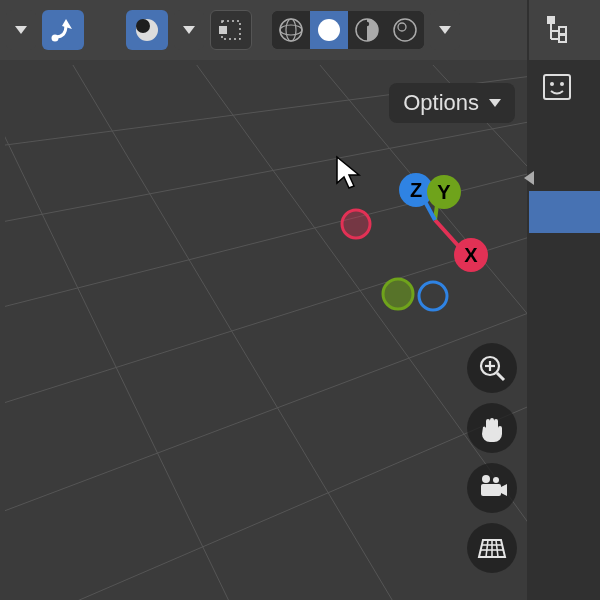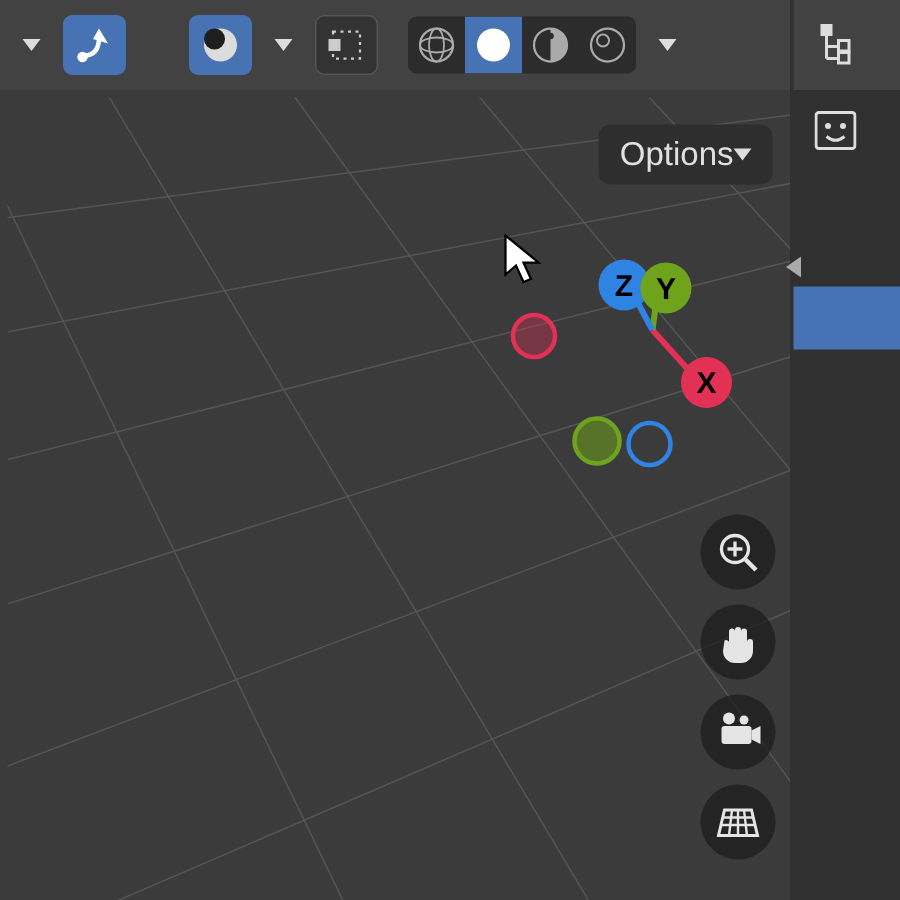--- a/index.html
+++ b/index.html
@@ -79,21 +79,21 @@
     position: absolute;
     top: 18px;
     right: 12px;
     padding: 7px 14px;
     border-radius: 8px;
     background: #2e2e2e;
     color: #e0e0e0;
     font-size: 22px;
     display: flex;
     align-items: center;
-    gap: 0;
+    gap: 10px;
   }
 
   
   .cursor {
     position: absolute;
     top: 90px;
     left: 330px;
     fill: white;
     stroke: black;
     stroke-width: 1.5;

